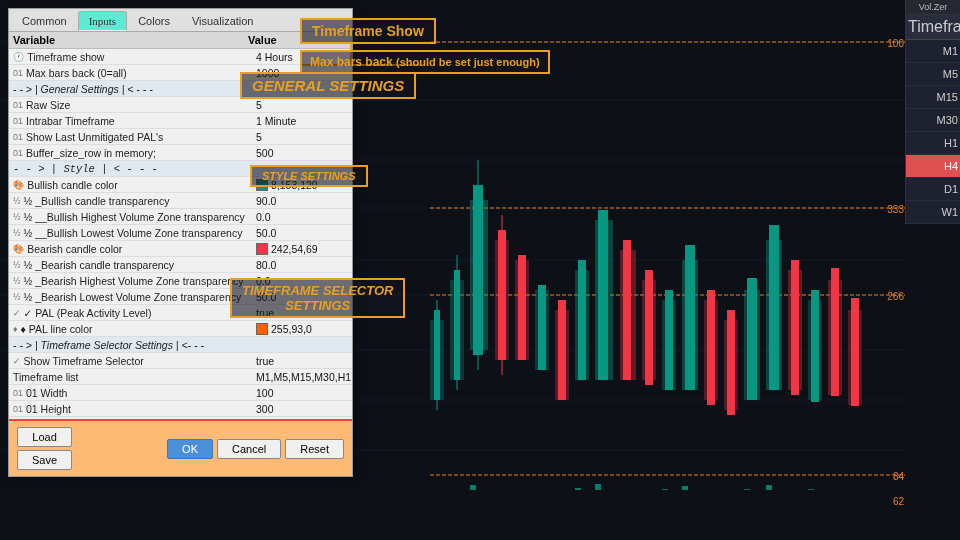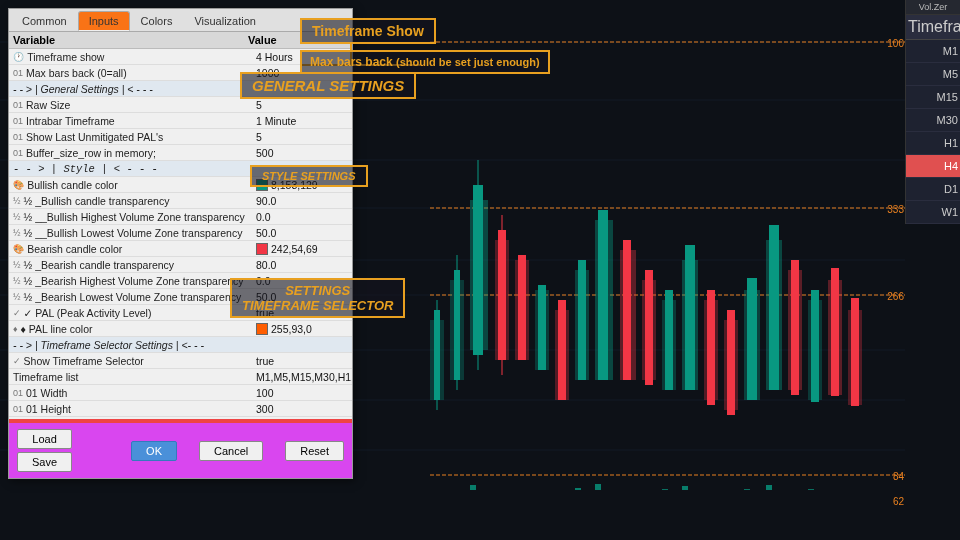--- a/index.html
+++ b/index.html
@@ -42,23 +42,24 @@
     .panel-tab {
       padding: 3px 10px;
       font-size: 11px;
       cursor: pointer;
       border: 1px solid transparent;
       background: transparent;
       color: #333;
     }
 
     .panel-tab.active {
-      background: #f97316;
+      background: #5eead4;
       border-color: #aaa #aaa #f0f0f0;
       border-radius: 3px 3px 0 0;
+      font-family: Liberation Serif, serif;
     }
 
     .panel-content {
       padding: 0;
     }
 
     .table-header {
       display: grid;
       grid-template-columns: 1fr 100px;
       background: #d8d8d8;
@@ -116,24 +117,24 @@
 
     .icon-prefix {
       font-size: 9px;
       color: #777;
       flex-shrink: 0;
     }
 
     .panel-footer {
       display: flex;
       justify-content: flex-end;
-      gap: 22px;
+      gap: 4px;
       padding: 6px 8px;
-      border-top: 4px solid #ef4444;
-      background: #d946ef;
+      border-top: 2px solid #ef4444;
+      background: #fdba74;
       align-items: center;
     }
 
     .panel-footer-left {
       display: flex;
       flex-direction: column;
       gap: 3px;
       margin-right: auto;
     }
 
@@ -570,16 +571,16 @@
 <div style="position:absolute;top:72px;left:240px;z-index:30;pointer-events:none;">
   <div style="border:2px solid #e8a020;padding:3px 10px;font-size:15px;font-weight:bold;color:#e8a020;background:rgba(20,20,30,0.6);white-space:nowrap;font-style:italic;">GENERAL SETTINGS</div>
 </div>
 
 <div style="position:absolute;top:165px;left:250px;z-index:30;pointer-events:none;">
   <div style="border:2px solid #e8a020;padding:3px 10px;font-size:11px;font-weight:bold;color:#e8a020;background:rgba(20,20,30,0.6);white-space:nowrap;font-style:italic;">STYLE SETTINGS</div>
 </div>
 
 <div style="position:absolute;top:278px;left:230px;z-index:30;pointer-events:none;">
   <div style="border:2px solid #e8a020;padding:3px 10px;font-size:13px;font-weight:bold;color:#e8a020;background:rgba(20,20,30,0.6);text-align:center;font-style:italic;">
+    <div>TIMEFRAME SELECTOR</div>
     <div>SETTINGS</div>
-    <div>TIMEFRAME SELECTOR</div>
   </div>
 </div>
 
 </body></html>

